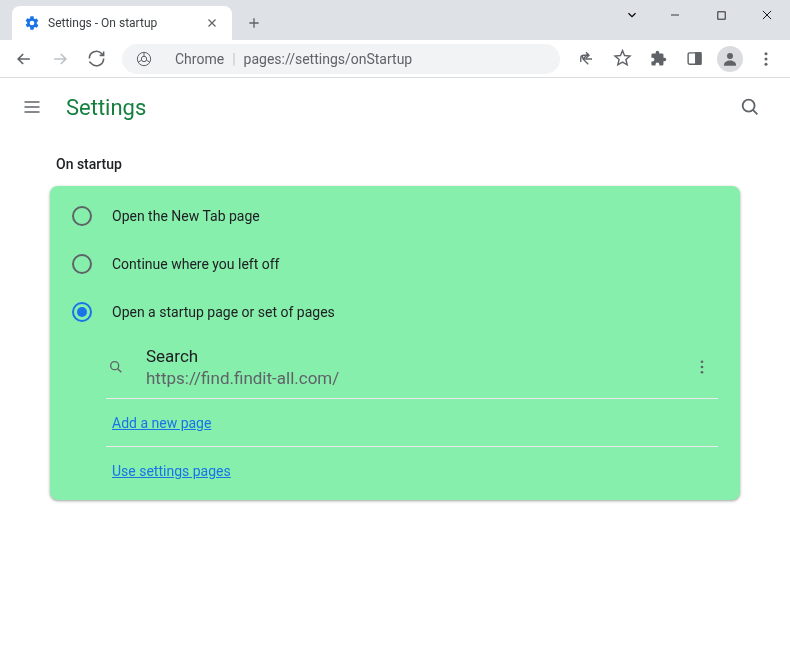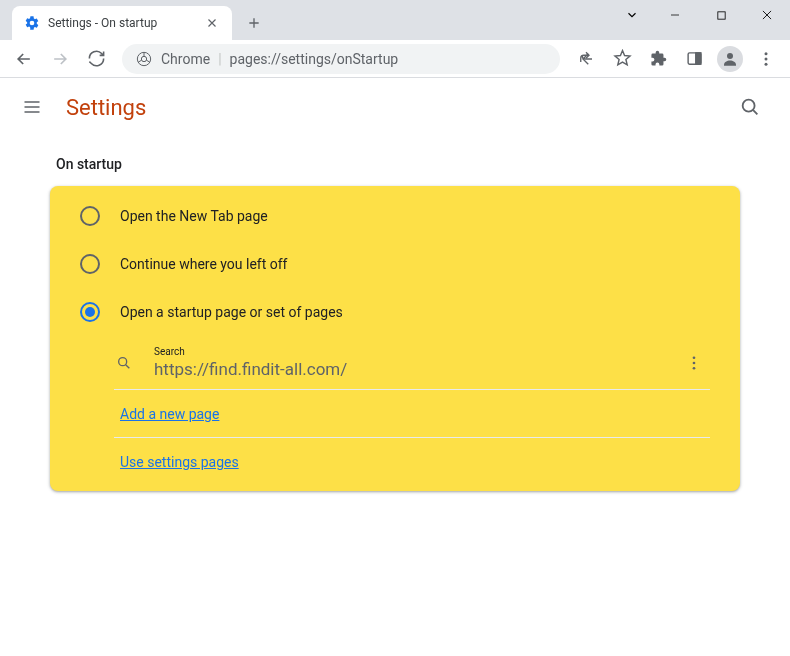--- a/index.html
+++ b/index.html
@@ -13,46 +13,46 @@
     .newtab { width: 28px; height: 28px; display: flex; align-items: center; justify-content: center; margin-left: 8px; margin-bottom: 3px; color: #5f6368; cursor: pointer; border-radius: 50%; }
     .window-controls { position: absolute; right: 0; top: 0; display: flex; height: 30px; }
     .winbtn { width: 46px; height: 30px; display: flex; align-items: center; justify-content: center; color: #000; cursor: pointer; }
     .winbtn.caret { width: 40px; }
     
     
     .addressbar-row { height: 38px; background: #fff; border-bottom: 1px solid #dadce0; display: flex; align-items: center; padding: 0 8px; gap: 4px; }
     .navbtn { width: 32px; height: 32px; display: flex; align-items: center; justify-content: center; color: #5f6368; border-radius: 50%; cursor: pointer; }
     .navbtn.disabled { color: #bdc1c6; }
     .omnibox { flex: 1; height: 30px; background: #f1f3f4; border-radius: 15px; display: flex; align-items: center; padding: 0 14px; margin: 0 6px; gap: 8px; font-size: 14px; color: #5f6368; }
-    .omni-chrome { display: flex; align-items: center; gap: 9px; }
+    .omni-chrome { display: flex; align-items: center; gap: 23px; }
     .omni-sep { color: #c4c7c5; }
     .rightbtn { width: 32px; height: 32px; display: flex; align-items: center; justify-content: center; color: #5f6368; border-radius: 50%; cursor: pointer; }
     .avatar { width: 26px; height: 26px; background: #dadce0; border-radius: 50%; display: flex; align-items: center; justify-content: center; }
     
     
     .page-header { height: 58px; display: flex; align-items: center; padding: 0 20px; gap: 22px; }
     .hamburger { width: 24px; height: 24px; cursor: pointer; color: #5f6368; display:flex; align-items:center; justify-content:center;}
-    .page-title { font-size: 22px; color: #c2410c; font-weight: 400; flex: 1; }
+    .page-title { font-size: 22px; color: #15803d; font-weight: 400; flex: 1; }
     .search-page-btn { width: 40px; height: 40px; display: flex; align-items: center; justify-content: center; color: #5f6368; cursor: pointer; border-radius: 50%; }
     
     
     .content { padding: 20px 50px; }
     .section-heading { font-size: 14px; color: #202124; font-weight: 500; margin-bottom: 14px; margin-left: 6px; }
-    .card { background: #fde047; border-radius: 8px; box-shadow: 0 1px 2px rgba(60,64,67,0.3), 0 1px 3px 1px rgba(60,64,67,0.15); padding: 6px 8px; }
+    .card { background: #86efac; border-radius: 8px; box-shadow: 0 1px 2px rgba(60,64,67,0.3), 0 1px 3px 1px rgba(60,64,67,0.15); padding: 6px 0; }
     .option-row { display: flex; align-items: center; padding: 14px 22px; gap: 20px; cursor: pointer; }
     .radio { width: 20px; height: 20px; border: 2px solid #5f6368; border-radius: 50%; position: relative; flex-shrink: 0; }
     .radio.checked { border-color: #1a73e8; }
     .radio.checked::after { content: ''; position: absolute; width: 10px; height: 10px; background: #1a73e8; border-radius: 50%; top: 3px; left: 3px; }
     .option-label { font-size: 14px; color: #202124; }
     
     .startup-detail { margin-left: 56px; }
     .page-row { display: flex; align-items: center; padding: 10px 0; border-bottom: 1px solid #e8eaed; margin-right: 22px; }
     .page-favicon { width: 20px; height: 20px; color: #5f6368; margin-right: 20px; display:flex; align-items:center; justify-content:center;}
     .page-info { flex: 1; }
-    .page-name { font-size: 10px; color: #202124; }
+    .page-name { font-size: 17px; color: #202124; }
     .page-url { font-size: 17px; color: #5f6368; margin-top: 2px; }
     .more-btn { width: 32px; height: 32px; display: flex; align-items: center; justify-content: center; color: #5f6368; cursor: pointer; border-radius: 50%; }
     .link-row { padding: 14px 0; border-bottom: 1px solid #e8eaed; margin-right: 22px; }
     .link-row:last-child { border-bottom: none; }
     .link { font-size: 14px; color: #1a73e8; text-decoration: underline; cursor: pointer; margin-left: 6px; }
     
     svg { display: block; }
   </style>
 </head>
 <body>

